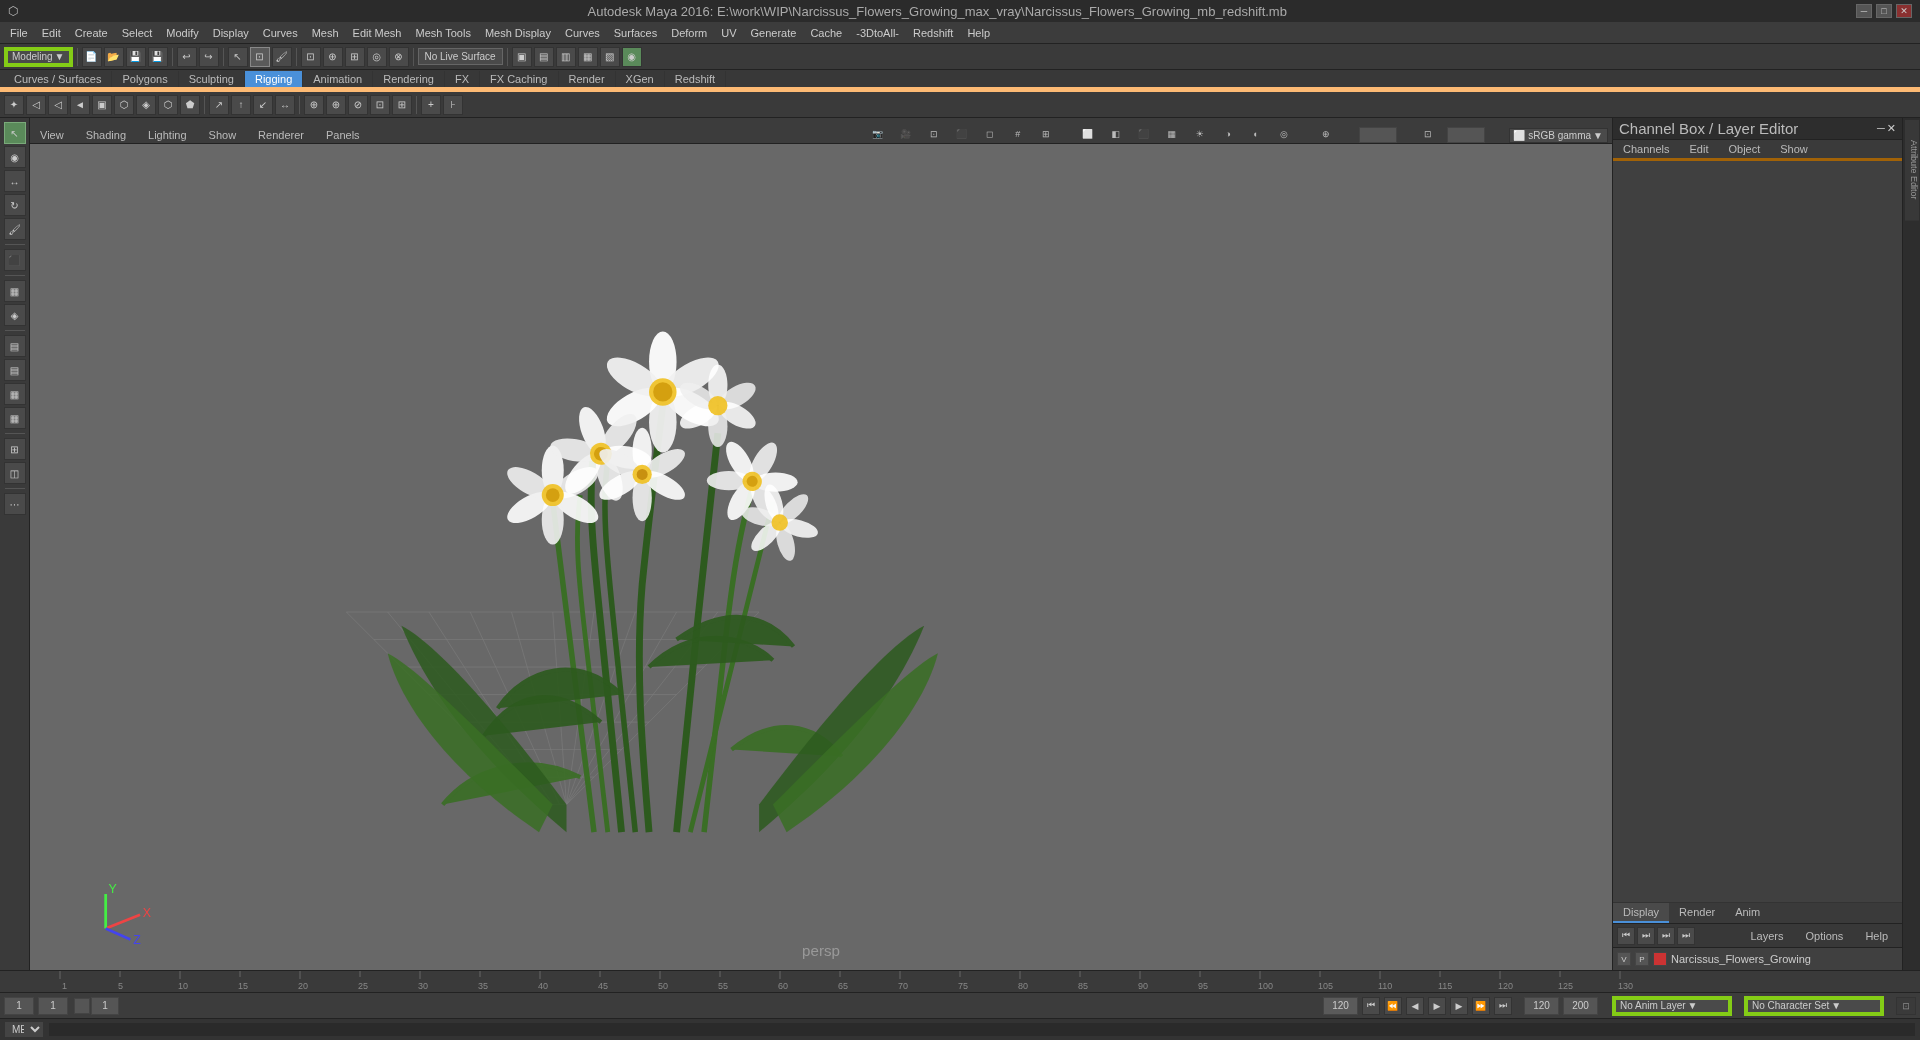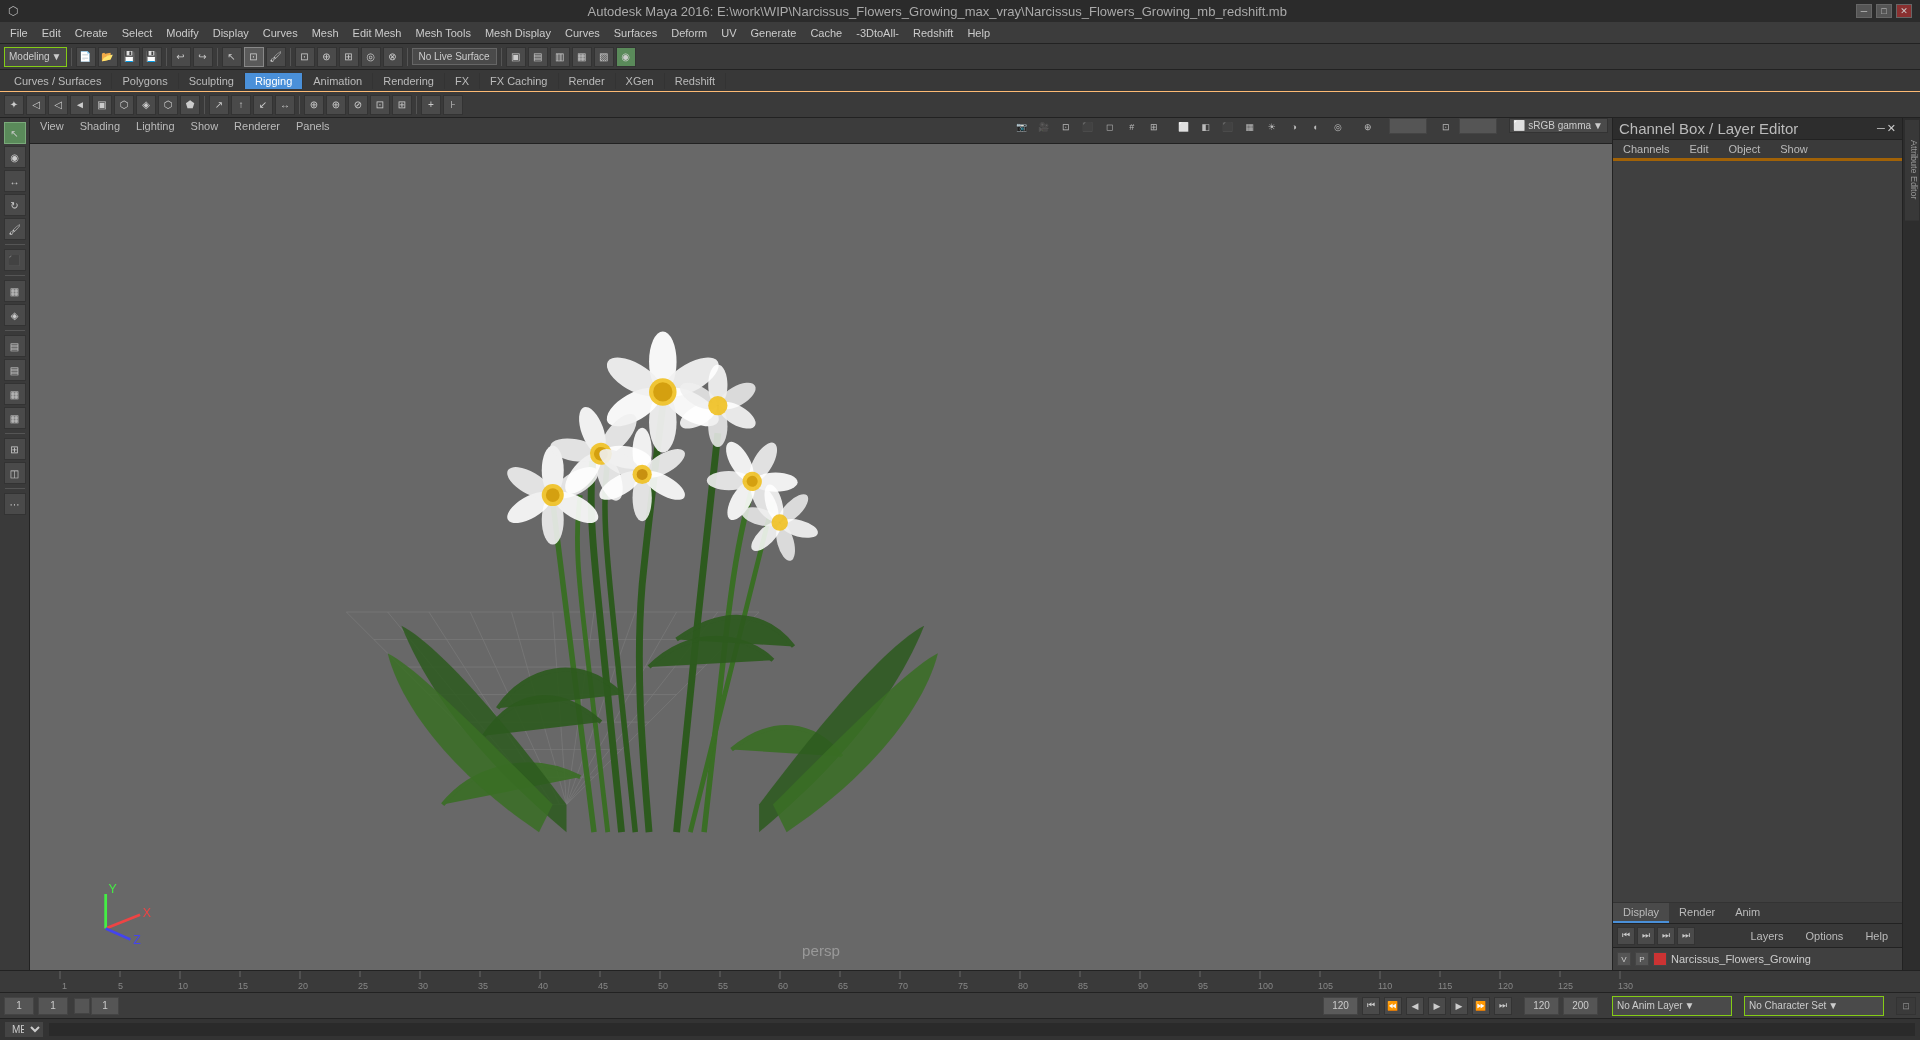--- a/index.html
+++ b/index.html
@@ -20,27 +20,27 @@
     }
     #menubar span { padding: 2px 6px; cursor: pointer; color: #ccc; font-size: 11px; }
 
     
     #main-toolbar {
       width: 100%; height: 26px; background: #3a3a3a; display: flex; align-items: center; padding: 0 4px; gap: 2px;
       border-bottom: 1px solid #222;
     }
     .toolbar-btn { height: 20px; min-width: 20px; background: #4a4a4a; border: 1px solid #333; color: #ccc; font-size: 10px; display: flex; align-items: center; justify-content: center; cursor: pointer; padding: 0 2px; }
     .toolbar-separator { width: 1px; height: 18px; background: #555; margin: 0 2px; }
-    .toolbar-dropdown { height: 20px; background: #4a4a4a; border: 1px solid #84cc16; color: #ccc; font-size: 10px; display: flex; align-items: center; padding: 0 4px; cursor: pointer; gap: 2px; }
+    .toolbar-dropdown { height: 20px; background: #4a4a4a; border: 4px solid #84cc16; color: #ccc; font-size: 10px; display: flex; align-items: center; padding: 0 4px; cursor: pointer; gap: 2px; }
     .no-live-label { background: #4a4a4a; border: 1px solid #666; padding: 2px 6px; color: #ccc; font-size: 10px; }
 
     
     #module-tabs {
       width: 100%; height: 22px; background: #383838; display: flex; align-items: center; padding: 0 4px; gap: 0;
-      border-bottom: 1px solid #fdba74;
+      border-bottom: 5px solid #fdba74;
     }
     .module-tab { padding: 2px 10px; cursor: pointer; color: #bbb; font-size: 11px; border-right: 1px solid #333; }
     .module-tab.active { background: #4a90d9; color: #fff; }
 
     
     #secondary-toolbar {
       width: 100%; height: 26px; background: #3a3a3a; display: flex; align-items: center; padding: 0 4px; gap: 2px;
       border-bottom: 1px solid #222;
     }
 
@@ -48,21 +48,21 @@
     #content { display: flex; width: 100%; height: calc(1040px - 22px - 22px - 26px - 22px - 26px - 26px - 22px - 22px); }
 
     
     #left-panel { width: 30px; background: #3a3a3a; display: flex; flex-direction: column; align-items: center; padding: 4px 2px; gap: 2px; border-right: 1px solid #222; }
     .tool-icon { width: 22px; height: 22px; background: #4a4a4a; border: 1px solid #333; display: flex; align-items: center; justify-content: center; cursor: pointer; font-size: 10px; color: #ccc; }
     .tool-icon.active { background: #5a8a5a; border-color: #7aaa7a; }
     .tool-separator { width: 20px; height: 1px; background: #555; margin: 2px 0; }
 
     
     #viewport { flex: 1; background: #686868; position: relative; overflow: hidden; }
-    #viewport-toolbar { width: 100%; height: 26px; background: #3c3c3c; display: flex; align-items: flex-start; padding: 0 4px; gap: 4px; border-bottom: 1px solid #222; }
+    #viewport-toolbar { width: 100%; height: 26px; background: #3c3c3c; display: flex; align-items: flex-end; padding: 0 4px; gap: 10px; border-bottom: 1px solid #222; }
     #viewport-content { width: 100%; height: calc(100% - 26px); position: relative; display: flex; align-items: center; justify-content: center; background: #6a6a6a; }
 
     
     #right-panel { width: 290px; background: #3a3a3a; display: flex; flex-direction: column; border-left: 1px solid #222; }
     #right-panel-header { height: 22px; background: #2d2d2d; display: flex; align-items: center; justify-content: space-between; padding: 0 6px; border-bottom: 1px solid #222; }
     #right-panel-header span { font-size: 15px; color: #bbb; }
     #right-panel-tabs { display: flex; border-bottom: 3px solid #a16207; }
     .right-tab { padding: 3px 10px; cursor: pointer; color: #bbb; font-size: 11px; }
     
     

